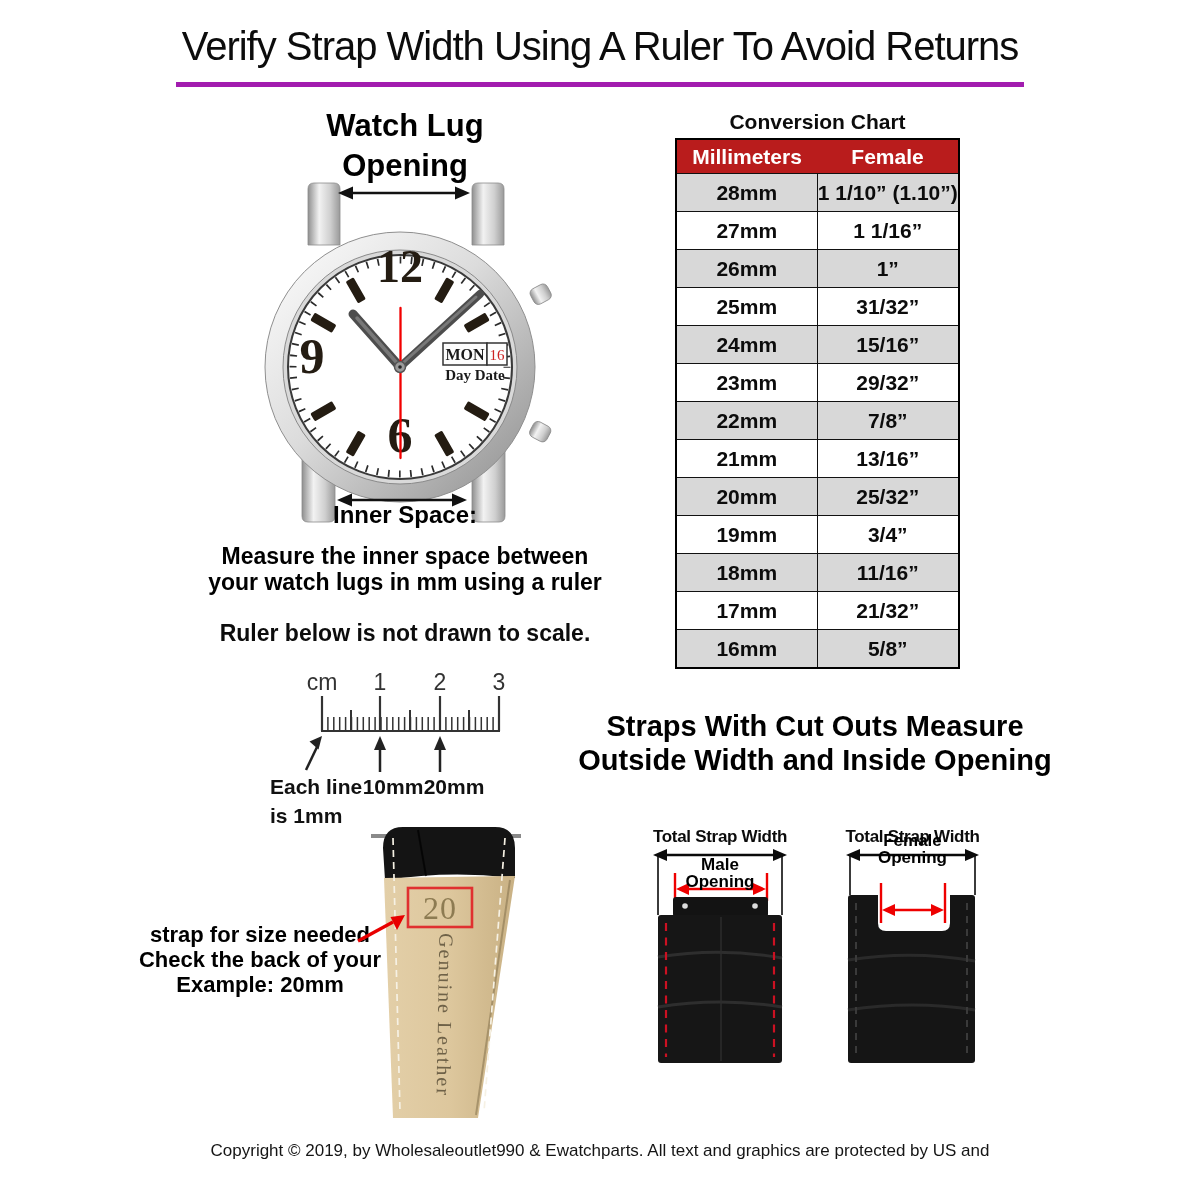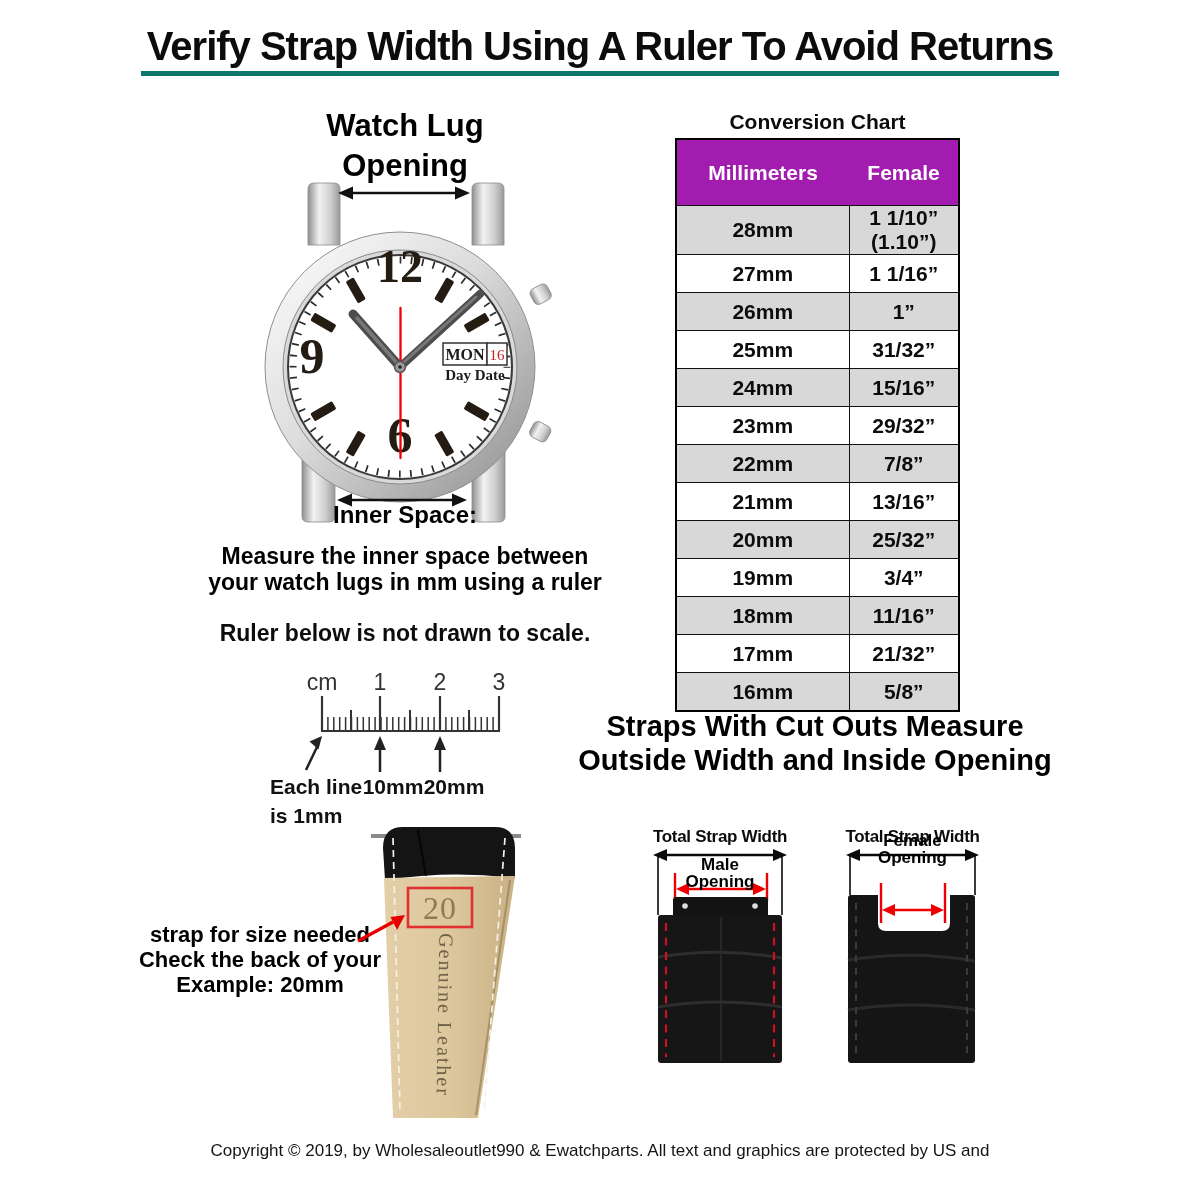--- a/index.html
+++ b/index.html
@@ -3,34 +3,34 @@
 <meta charset="utf-8">
 <style>
   html,body{margin:0;padding:0;background:#fff;}
   .canvas{position:relative;width:1200px;height:1200px;background:#fff;overflow:hidden;
           font-family:"Liberation Sans",sans-serif;color:#0c0c0c;}
   .abs{position:absolute;}
   .ctr{text-align:center;}
   .red{color:#000000;}
 
   .title-wrap{left:0;top:24px;width:1200px;}
-  .title-text{display:inline-block;font-size:40px;font-weight:700;letter-spacing:-1px;
-              border-bottom:5px solid #0f766e;padding:0 6px 2px 6px;}
+  .title-text{display:inline-block;font-size:40px;font-weight:400;letter-spacing:-1px;
+              border-bottom:5px solid #a21caf;padding:0 6px 13px 6px;}
 
   .lug-label{left:255px;top:106px;width:300px;font-size:31px;line-height:40px;font-weight:700;}
   .watch-svg{left:250px;top:160px;}
   .inner-space{left:255px;top:501px;width:300px;font-size:24px;font-weight:700;}
   .measure-note{left:195px;top:543px;width:420px;font-size:23px;line-height:26px;font-weight:700;}
   .ruler-note{left:195px;top:620px;width:420px;font-size:23px;font-weight:700;}
   .ruler-svg{left:260px;top:660px;}
 
   .chart-title{left:675px;top:110px;width:285px;font-size:21px;font-weight:700;}
   .conv-table{position:absolute;left:675px;top:138px;width:285px;border-collapse:collapse;
               font-weight:700;font-size:21px;border:2px solid #000;table-layout:fixed;}
-  .conv-table th{background:#a21caf;color:#fff;height:33px;font-size:21px;padding:16px;}
+  .conv-table th{background:#b91c1c;color:#fff;height:33px;font-size:21px;padding:0;}
   .conv-table th:first-child{width:140px;}
   .conv-table td{border:1.5px solid #111;text-align:center;height:37px;padding:0;background:#fff;}
   .conv-table tbody tr:nth-child(odd) td{background:#d8d8d8;}
 
   .cutout-heading{left:555px;top:709px;width:520px;font-size:29px;line-height:34px;font-weight:700;}
 
   .check-note{left:135px;top:922px;width:250px;font-size:22px;line-height:25px;font-weight:700;}
   .note-arrow-svg{left:352px;top:903px;}
   .strapback-svg{left:370px;top:820px;}
 

